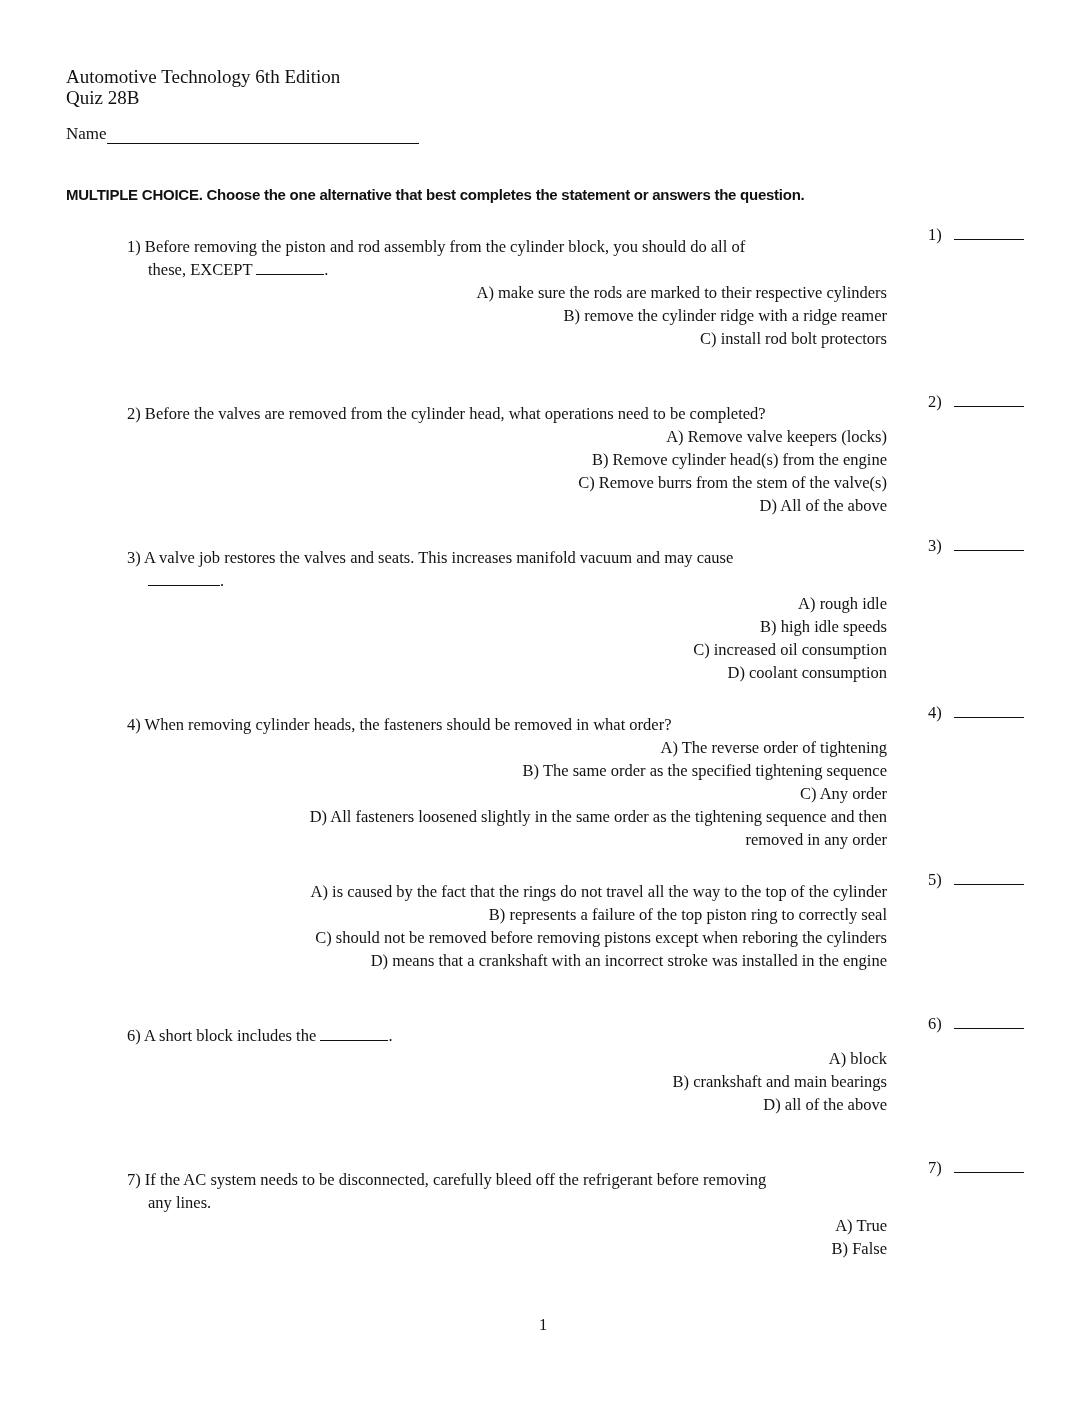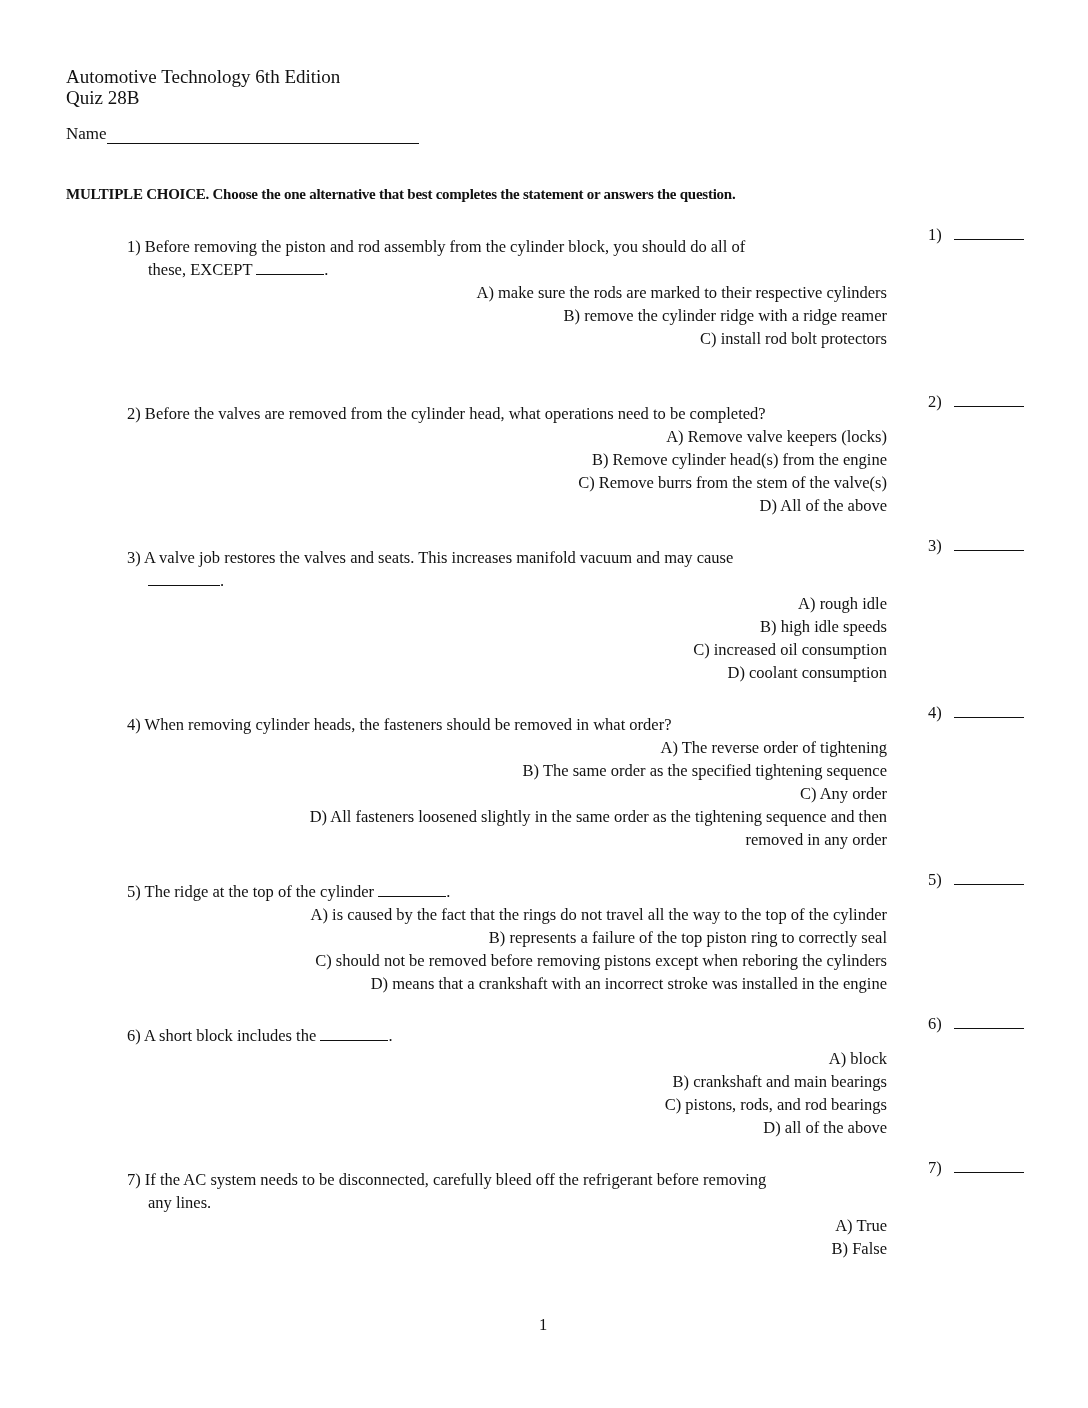--- a/index.html
+++ b/index.html
@@ -6,21 +6,21 @@
     body {
       width: 1088px; height: 1408px; position: relative; overflow: hidden;
       font-family: "Liberation Serif", "DejaVu Serif", serif;
       color: #111111;
     }
     .header { position: absolute; left: 66px; top: 66px; font-size: 19px; line-height: 21px; }
     .name-row { position: absolute; left: 66px; top: 124px; font-size: 17px; display: flex; align-items: flex-end; }
     .name-line { display: inline-block; width: 312px; border-bottom: 1.3px solid #111; height: 18px; }
     .instructions {
       position: absolute; left: 66px; top: 186px; font-size: 16px; font-weight: bold;
-      font-family: Liberation Serif, serif; letter-spacing: -0.25px; font-size: 15px;
+      font-family: Liberation Sans, sans-serif; letter-spacing: -0.25px; font-size: 15px;
     }
     .question { position: absolute; left: 127px; width: 760px; font-size: 16.5px; line-height: 23px; margin-top: 12px; }
     .stem { display: block; }
     .stem .cont { display: block; padding-left: 21px; }
     .options { margin-left: 45px; }
     .opt { display: block; white-space: nowrap; text-align: right; }
     .opt .wrap { display: block; padding-left: 25px; }
     .opt.shift { padding-left: 3px; }
     .blank-inline { display: inline-block; width: 68px; border-bottom: 1px solid #111; height: 14px; vertical-align: baseline; }
     .answer {
@@ -102,39 +102,37 @@
       <span class="wrap">removed in any order</span>
     </span>
   </div>
 </div>
 <div class="answer" style="top:701px;">
   <span>4)</span>
   <span class="line"></span>
 </div>
 
 <div class="question" style="top:868px;">
-  <span class="stem"><span>5) The ridge at the top of the cylinder </span><span class="blank-inline"></span><span>.</span></span>
   <div class="options">
     <span class="opt">A) is caused by the fact that the rings do not travel all the way to the top of the cylinder</span>
     <span class="opt shift">B) represents a failure of the top piston ring to correctly seal</span>
     <span class="opt shift">C) should not be removed before removing pistons except when reboring the cylinders</span>
     <span class="opt">D) means that a crankshaft with an incorrect stroke was installed in the engine</span>
   </div>
 </div>
 <div class="answer" style="top:868px;">
   <span>5)</span>
   <span class="line"></span>
 </div>
 
 <div class="question" style="top:1012px;">
   <span class="stem"><span>6) A short block includes the </span><span class="blank-inline"></span><span>.</span></span>
   <div class="options">
     <span class="opt">A) block</span>
     <span class="opt shift">B) crankshaft and main bearings</span>
-    <span class="opt shift">C) pistons, rods, and rod bearings</span>
     <span class="opt">D) all of the above</span>
   </div>
 </div>
 <div class="answer" style="top:1012px;">
   <span>6)</span>
   <span class="line"></span>
 </div>
 
 <div class="question" style="top:1156px;">
   <span class="stem">

